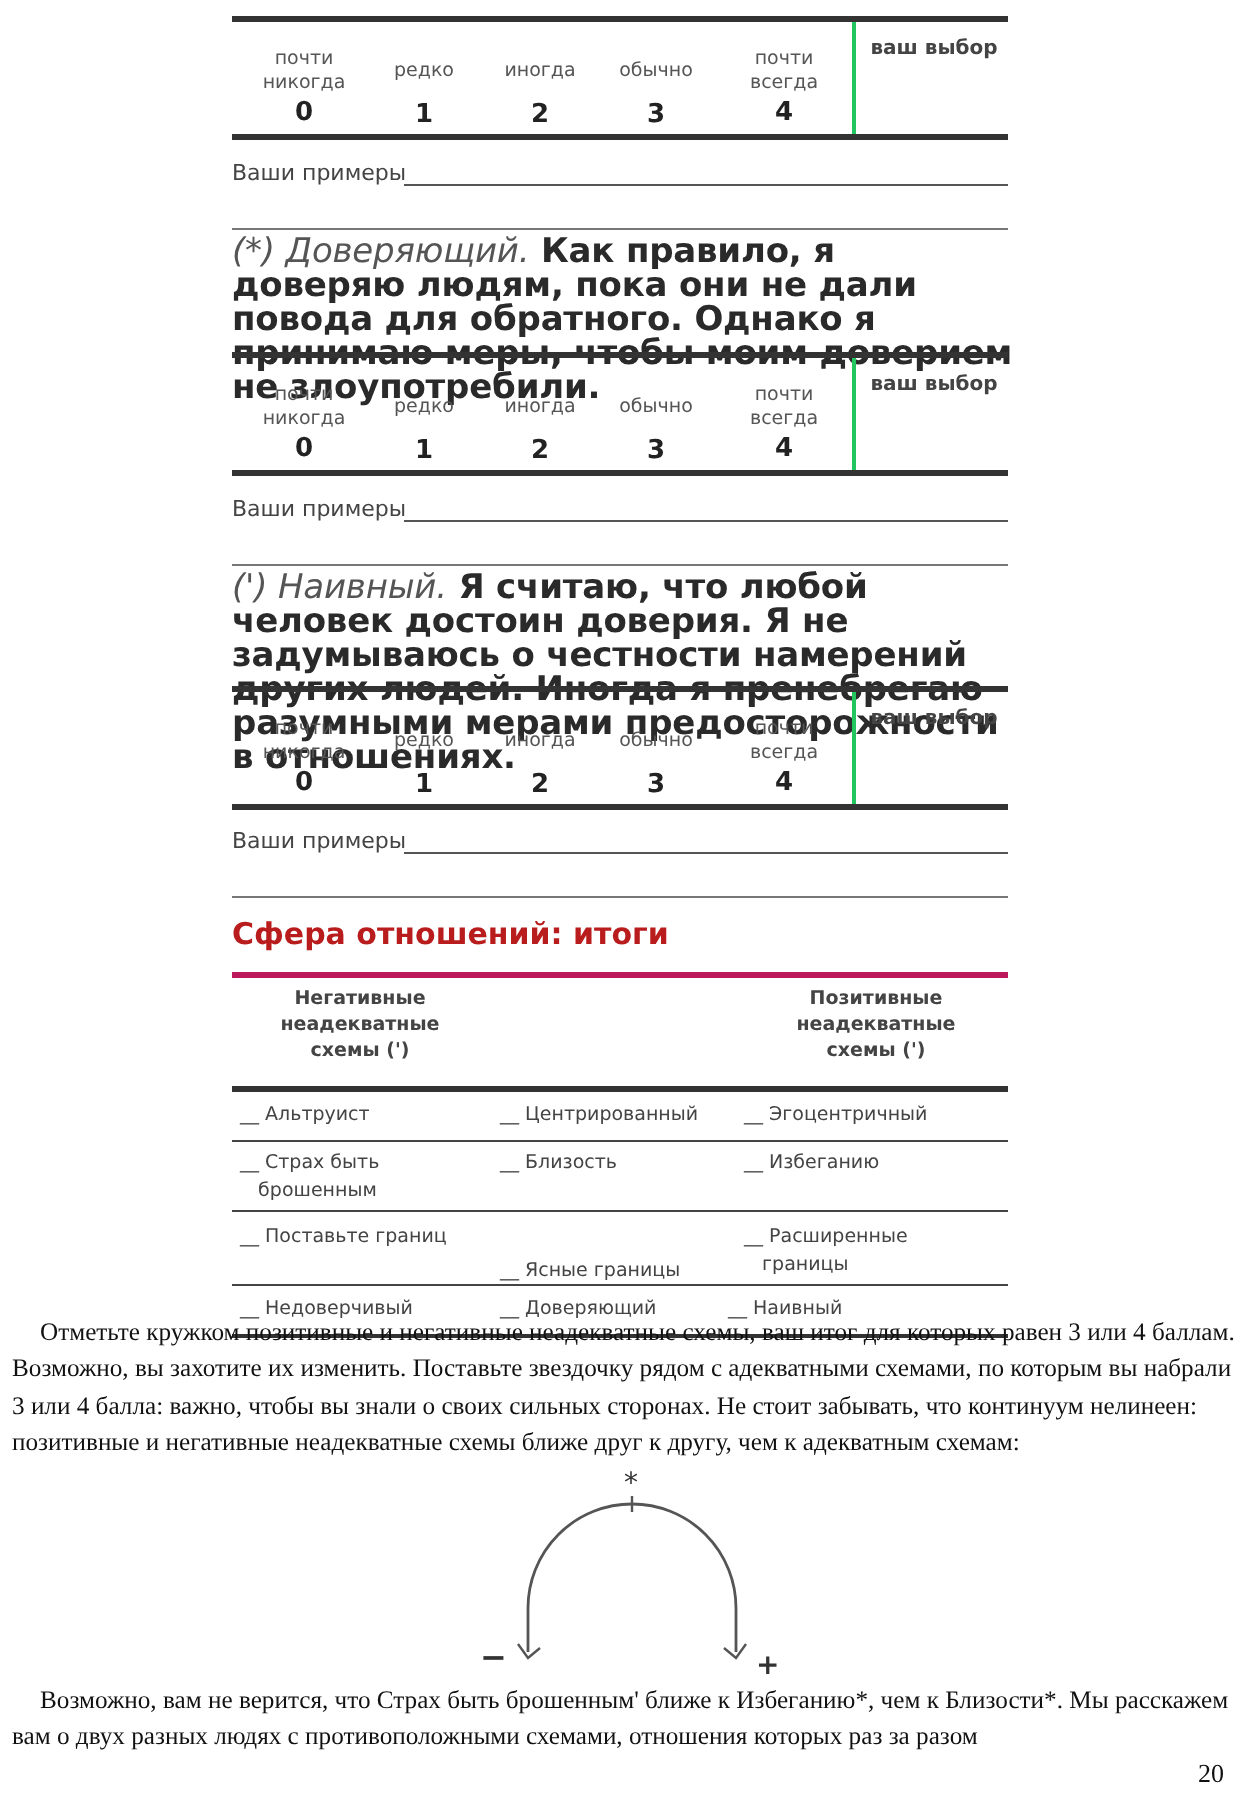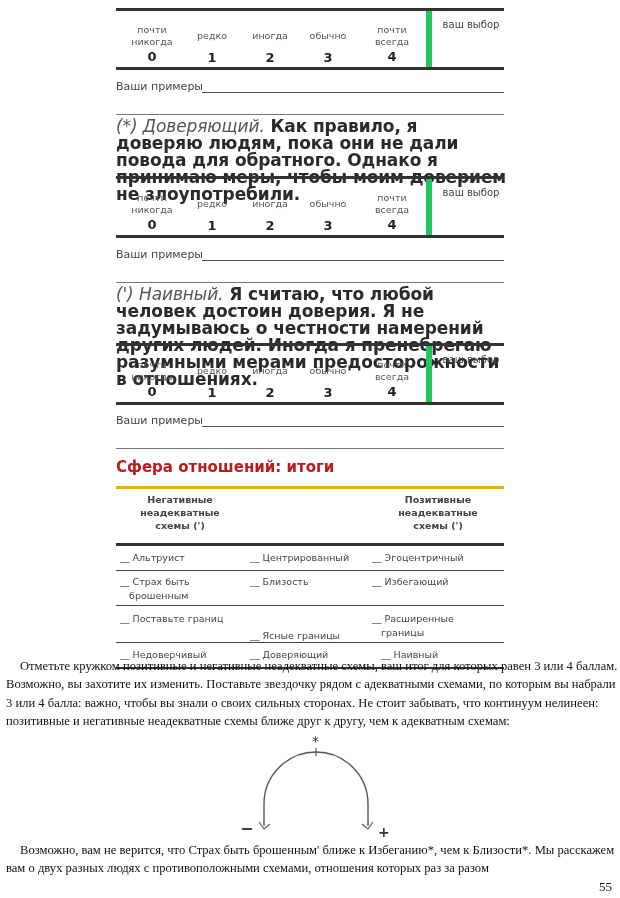--- a/index.html
+++ b/index.html
@@ -3,31 +3,31 @@
 <meta charset="utf-8">
 <style>
   html,body{margin:0;padding:0;background:#ffffff;}
   body{width:620px;height:898px;position:relative;overflow:hidden;color:#1a1a1a;}
   .sans{font-family:"DejaVu Sans","Liberation Sans",sans-serif;}
   .serif{font-family:"Liberation Serif","DejaVu Serif",serif;}
   .scale{position:absolute;left:116px;width:388px;border-top:3px solid #333;border-bottom:3px solid #333;height:56px;}
   .scale .opts{position:absolute;left:0;top:0;width:308px;height:56px;margin-top:11px;}
   .scale .opt{position:absolute;top:2px;width:60px;text-align:center;font-size:9.5px;color:#555;line-height:12px;}
   .scale .opt .num{display:block;font-size:13px;font-weight:bold;color:#222;margin-top:3px;}
-  .scale .choice{position:absolute;left:310px;top:0;width:78px;height:56px;border-left:6px solid #22c55e;}
+  .scale .choice{position:absolute;left:310px;top:0;width:78px;height:56px;border-left:2px solid #22c55e;font-weight:bold;}
   .scale .choice span{display:block;text-align:center;font-size:10px;color:#444;margin-top:8px;}
   .examples{position:absolute;left:116px;width:388px;font-size:11px;color:#444;}
   .examples .lbl{display:inline-block;}
   .examples .line1{position:absolute;left:86px;right:0;top:12px;border-bottom:1px solid #555;}
   .examples .line2{position:absolute;left:0;right:0;top:34px;border-bottom:1px solid #777;}
   .desc{position:absolute;left:116px;width:392px;font-size:17px;line-height:17px;font-weight:bold;color:#2a2a2a;letter-spacing:-0.1px;}
   .desc em{font-weight:normal;font-style:italic;color:#555;}
   .sum-title{position:absolute;left:116px;top:458px;font-size:15px;font-weight:bold;color:#b91c1c;}
   .sum-table{position:absolute;left:116px;top:486px;width:388px;}
-  .sum-head{border-top:3px solid #eab308;border-bottom:3px solid #333;height:54px;position:relative;}
+  .sum-head{border-top:3px solid #be185d;border-bottom:3px solid #333;height:54px;position:relative;}
   .sum-head div{position:absolute;top:4px;text-align:center;font-size:9.5px;font-weight:bold;color:#444;line-height:13px;}
   .sum-row{position:relative;border-bottom:1.5px solid #444;}
   .sum-row div{position:absolute;font-size:9.5px;color:#444;line-height:14px;}
   .body-text{position:absolute;left:6px;width:612px;font-size:12.6px;line-height:18.3px;color:#111;}
   .body-text p{margin:0;text-indent:14px;}
   .page-num{position:absolute;right:8px;top:879px;font-size:13px;color:#111;}
 </style>
 </head>
 <body>
 
@@ -113,32 +113,32 @@
   </div>
   <div class="sum-row" style="height:24px;">
     <div style="left:4px;top:5px;">__ Альтруист</div>
     <div style="left:134px;top:5px;">__ Центрированный</div>
     <div style="left:256px;top:5px;">__ Эгоцентричный</div>
   </div>
   <div class="sum-row" style="height:34px;">
     <div style="left:4px;top:4px;white-space:pre;">__ Страх быть
    брошенным</div>
     <div style="left:134px;top:4px;">__ Близость</div>
-    <div style="left:256px;top:4px;">__ Избегающий</div>
+    <div style="left:256px;top:4px;">__ Избеганию</div>
   </div>
   <div class="sum-row" style="height:36px;">
     <div style="left:4px;top:6px;">__ Поставьте границ</div>
     <div style="left:134px;top:6px;margin-top:17px;">__ Ясные границы</div>
     <div style="left:256px;top:6px;white-space:pre;">__ Расширенные
    границы</div>
   </div>
   <div class="sum-row" style="height:24px;border-bottom:2px solid #333;">
     <div style="left:4px;top:5px;text-align:center;">__ Недоверчивый</div>
     <div style="left:134px;top:5px;">__ Доверяющий</div>
-    <div style="left:265px;top:5px;">__ Наивный</div>
+    <div style="left:248px;top:5px;">__ Наивный</div>
   </div>
 </div>
 
 <div class="body-text serif" style="top:657px;">
   <p>Отметьте кружком позитивные и негативные неадекватные схемы, ваш итог для которых равен 3 или 4 баллам. Возможно, вы захотите их изменить. Поставьте звездочку рядом с адекватными схемами, по которым вы набрали 3 или 4 балла: важно, чтобы вы знали о своих сильных сторонах. Не стоит забывать, что континуум нелинеен: позитивные и негативные неадекватные схемы ближе друг к другу, чем к адекватным схемам:</p>
 </div>
 
 <svg style="position:absolute;left:230px;top:734px;" width="170" height="104" viewBox="0 0 170 104">
   <path d="M34 92 L34 70 A52 52 0 0 1 138 70 L138 92" fill="none" stroke="#555" stroke-width="1.4"></path>
   <line x1="86" y1="14" x2="86" y2="22" stroke="#555" stroke-width="1.2"></line>
@@ -146,13 +146,13 @@
   <path d="M132 90 L138 95 L143 88" fill="none" stroke="#555" stroke-width="1.2"></path>
   <text x="82" y="12" font-size="14" font-family="DejaVu Sans, sans-serif" fill="#333">*</text>
   <text x="10" y="100" font-size="16" font-weight="bold" font-family="DejaVu Sans, sans-serif" fill="#333">−</text>
   <text x="148" y="103" font-size="14" font-weight="bold" font-family="DejaVu Sans, sans-serif" fill="#333">+</text>
 </svg>
 
 <div class="body-text serif" style="top:841px;">
   <p>Возможно, вам не верится, что Страх быть брошенным' ближе к Избеганию*, чем к Близости*. Мы расскажем вам о двух разных людях с противоположными схемами, отношения которых раз за разом</p>
 </div>
 
-<div class="page-num serif">55</div>
+<div class="page-num serif">20</div>
 
 </body></html>

